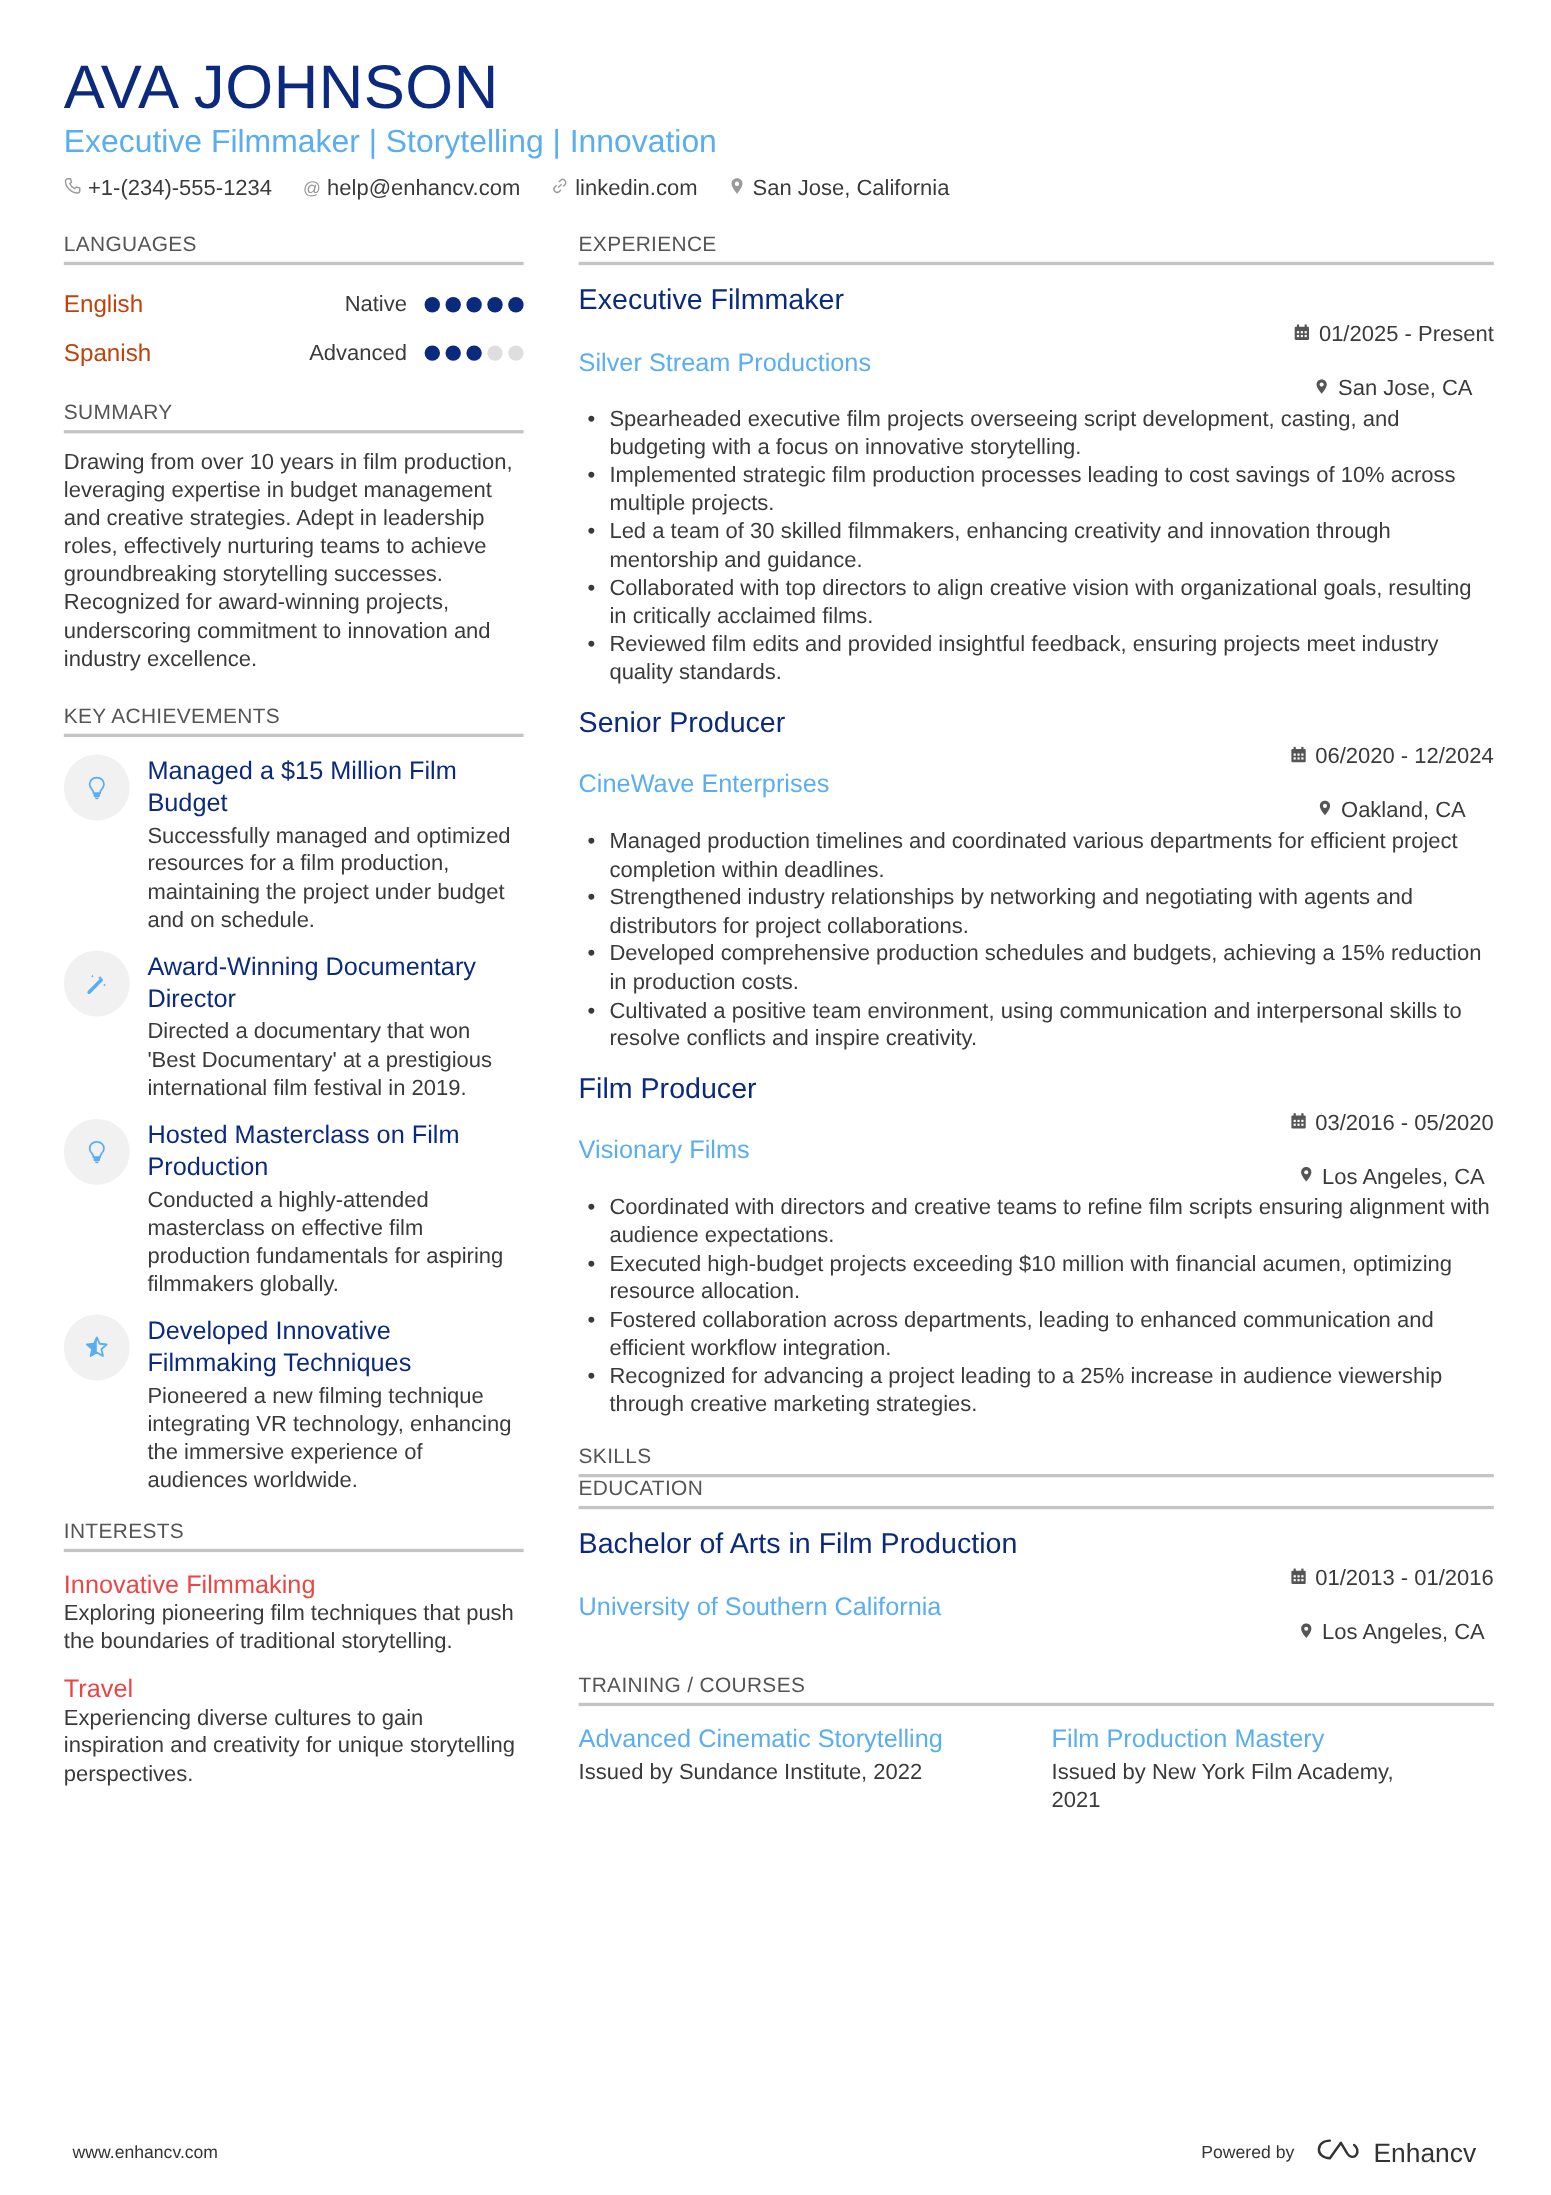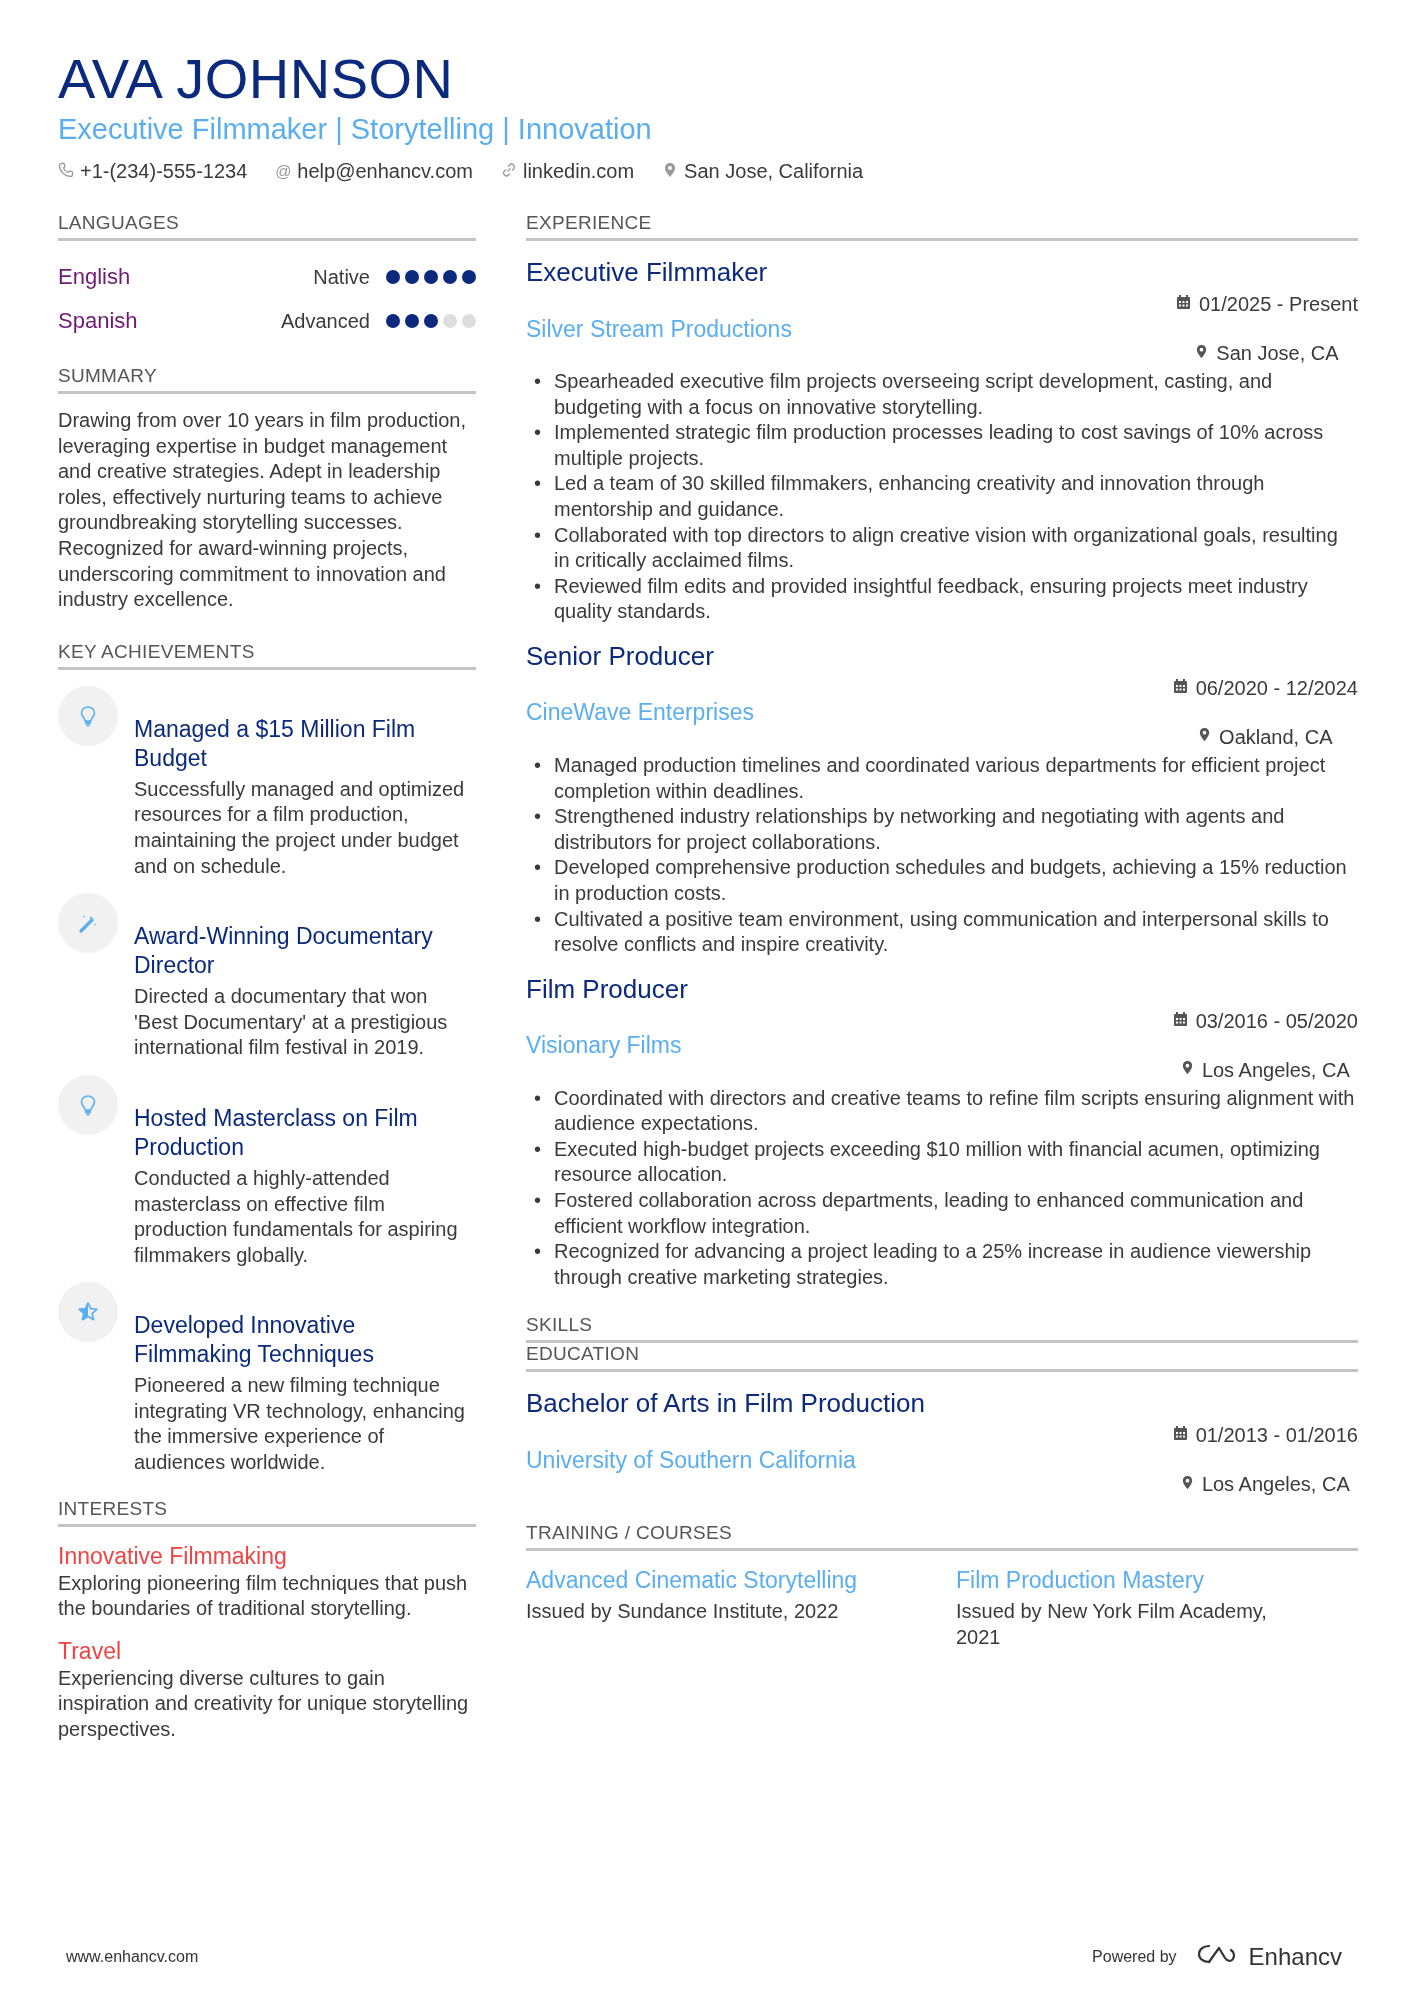--- a/index.html
+++ b/index.html
@@ -13,32 +13,32 @@
   .contacts { display: flex; gap: 28px; margin-top: 12px; font-size: 20px; color: #3a3a3a; align-items: center; }
   .contact { display: flex; align-items: center; gap: 6px; }
   .cicon { color: #9a9a9a; font-size: 16px; width: 16px; display: inline-block; text-align: center; }
 
   .col-left { position: absolute; left: 58px; top: 212px; width: 418px; }
   .col-right { position: absolute; left: 526px; top: 212px; width: 832px; }
 
   .sec-title { font-size: 19px; color: #555; text-transform: uppercase; letter-spacing: 0.3px; padding-bottom: 4px; border-bottom: 3px solid #c4c4c4; margin-bottom: 14px; }
 
   .lang-row { display: flex; align-items: center; justify-content: space-between; height: 44px; }
-  .lang-name { font-size: 22px; color: #701a75; }
+  .lang-name { font-size: 22px; color: #c2410c; }
   .lang-right { display: flex; align-items: center; gap: 16px; }
   .lang-level { font-size: 20px; color: #3a3a3a; }
   .dots { display: flex; gap: 5px; }
   .dot { width: 14px; height: 14px; border-radius: 50%; background: #0b2a7d; }
   .dot.off { background: #dedede; }
 
   .summary { font-size: 20px; line-height: 25.6px; color: #3a3a3a; margin-bottom: 28px; }
 
   .ach { display: flex; gap: 16px; margin-bottom: 14px; }
   .ach-icon { width: 60px; height: 60px; border-radius: 50%; background: #f1f1f1; flex: 0 0 60px; display: flex; align-items: center; justify-content: center; }
-  .ach-body { flex: 1; margin-top: 29px; }
+  .ach-body { flex: 1; }
   .ach-title { font-size: 23px; color: #0b2a7d; line-height: 29px; }
   .ach-desc { font-size: 20px; color: #3a3a3a; line-height: 25.6px; margin-top: 4px; }
 
   .int-title { font-size: 23px; color: #ef4444; line-height: 30px; margin-top: 4px; }
   .int-desc { font-size: 20px; color: #3a3a3a; line-height: 25.6px; margin-bottom: 14px; }
 
   .job { margin-bottom: 14px; }
   .job-title { font-size: 26px; color: #0b2a7d; line-height: 34px; }
   .job-meta { display: flex; justify-content: space-between; align-items: center; margin-top: 4px; }
   .job-company { font-size: 23px; color: #5aaef0; }

